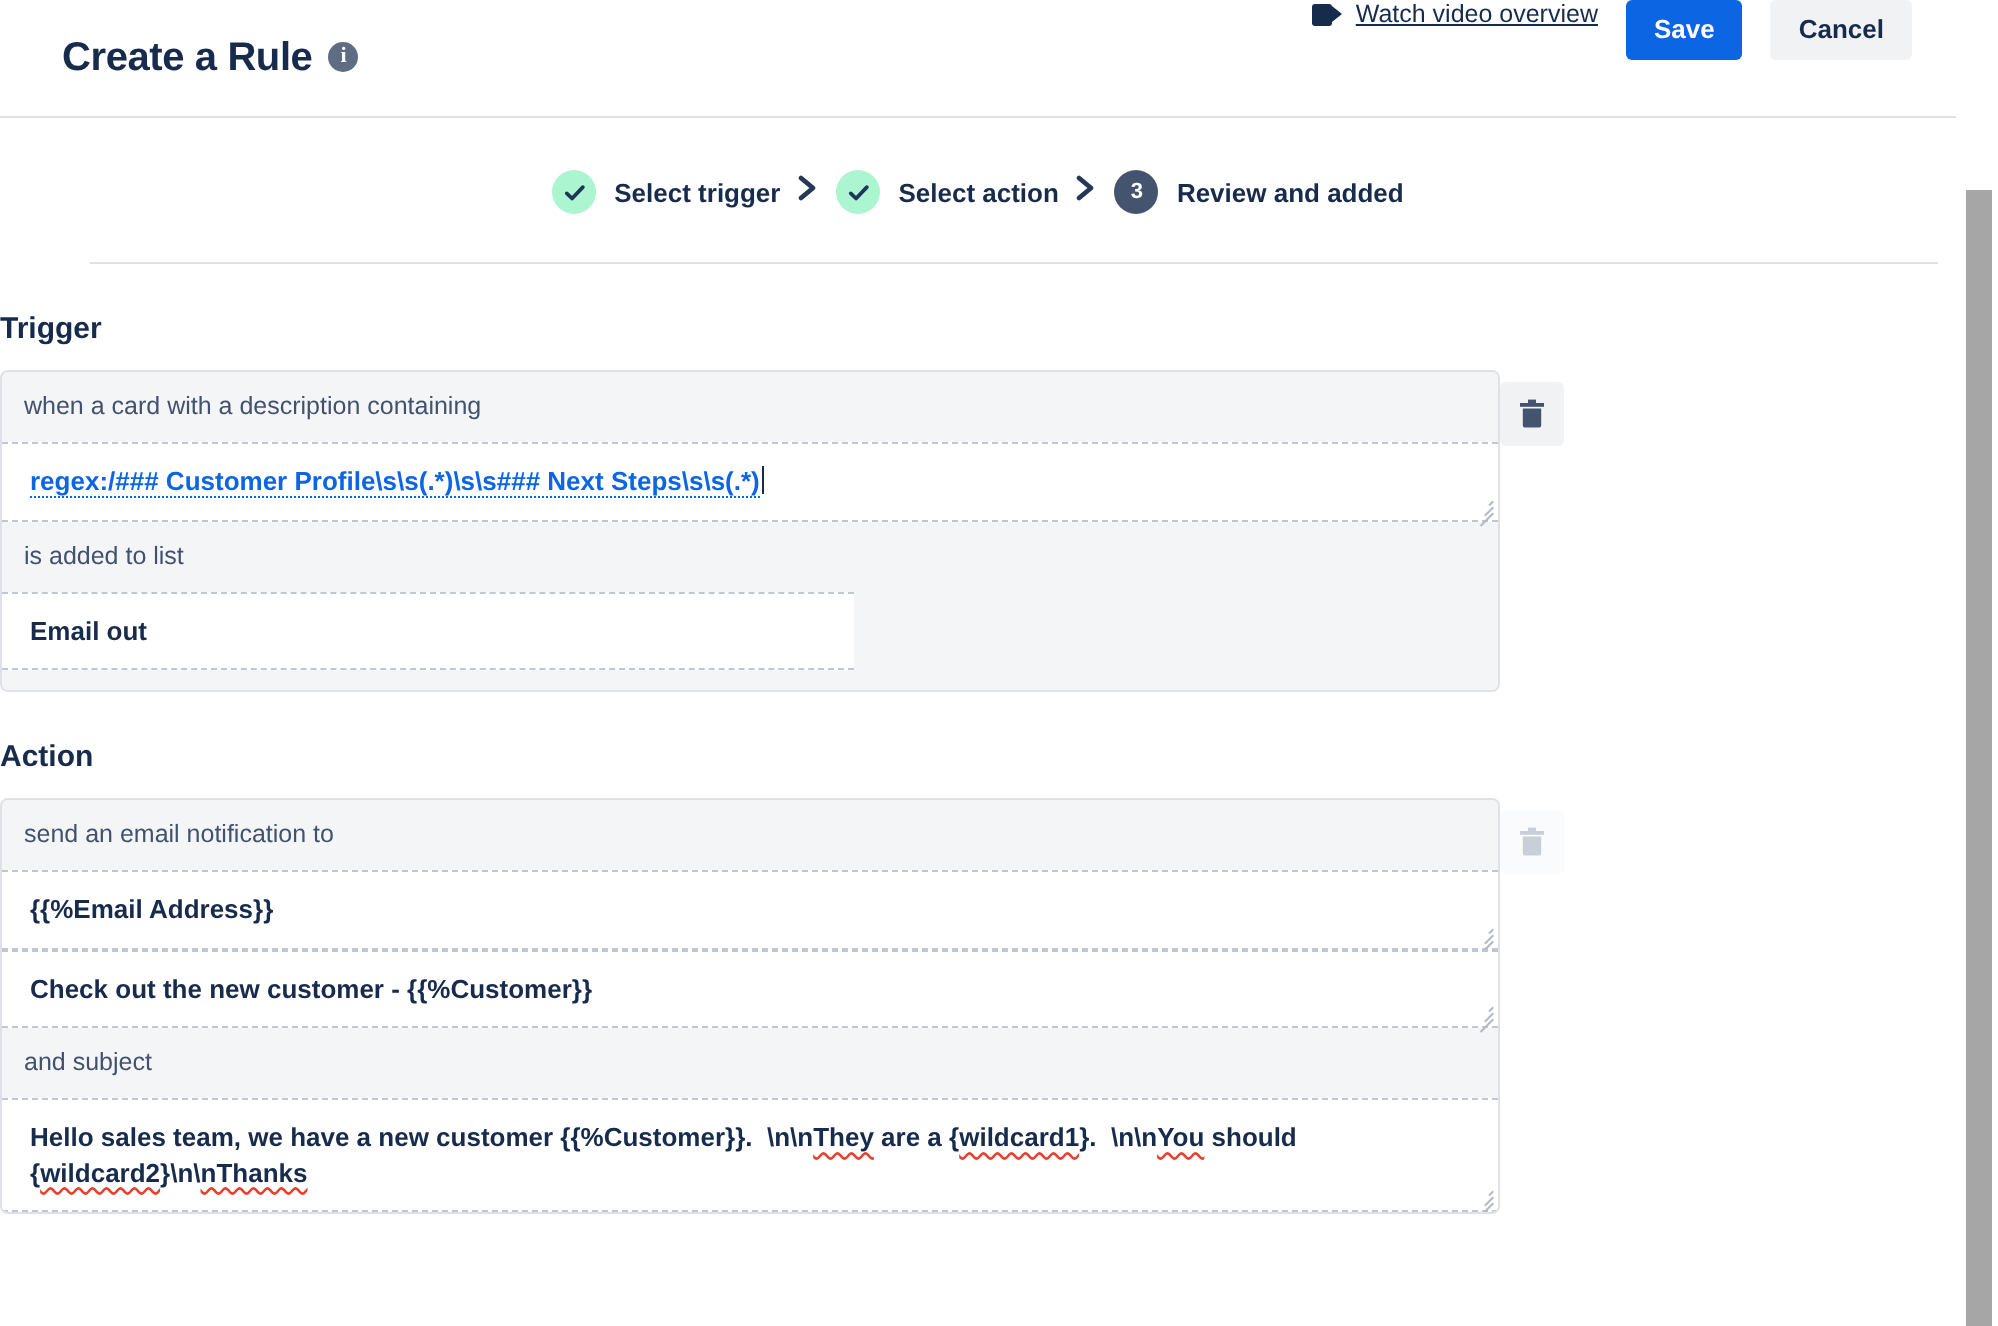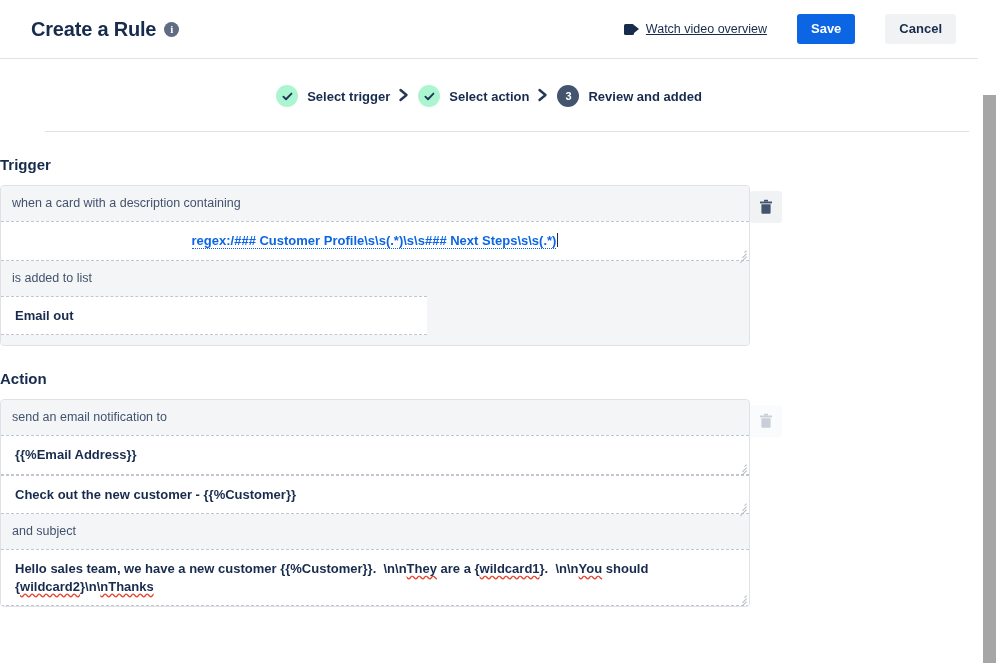--- a/index.html
+++ b/index.html
@@ -25,21 +25,21 @@
   }
   .info-icon {
     display: inline-flex; align-items: center; justify-content: center;
     width: 15px; height: 15px; border-radius: 50%;
     background: #5e6c84; color: #fff;
     font-size: 11px; font-weight: bold; font-family: "Liberation Serif", serif;
     margin-left: 8px; margin-bottom: 2px; vertical-align: middle;
   }
   .header-right {
     position: absolute; right: 22px; top: 0; height: 58px;
-    display: flex; align-items: center; gap: 30px;
+    display: flex; align-items: flex-start; gap: 14px;
   }
   .video-link {
     display: inline-flex; align-items: center; gap: 7px;
     font-size: 12.5px; color: #172b4d; cursor: pointer; white-space: nowrap;
   }
   .video-link .lbl { text-decoration: underline; }
   .cam-icon { display: inline-block; width: 15px; height: 11px; position: relative; }
   .cam-icon .body { position: absolute; left: 0; top: 0; width: 10px; height: 11px;
       background: #172b4d; border-radius: 1.5px; }
   .cam-icon .lens { position: absolute; right: 0; top: 1.5px;
@@ -98,21 +98,21 @@
   }
   .field {
     background: #ffffff; border-top: 1px dashed #c1c7d0; border-bottom: 1px dashed #c1c7d0;
     position: relative;
   }
   .field.short { width: 426px; }
   .field-text {
     font-size: 13px; font-weight: bold; color: #172b4d;
     padding: 10px 14px; line-height: 1.35; white-space: pre-wrap; word-break: break-word;
   }
-  .field-text.link { color: #0c66e4; text-align: center; }
+  .field-text.link { color: #0c66e4; }
   .field-text.link .underline-dots {
     border-bottom: 1px dotted #0c66e4;
   }
   .field.tall { min-height: 38px; }
   .resize-grip {
     position: absolute; right: 2px; bottom: 2px; width: 10px; height: 10px;
     pointer-events: none;
   }
   .resize-grip i {
     position: absolute; right: 0; background: #b3b9c4; height: 1px; transform: rotate(-45deg);

